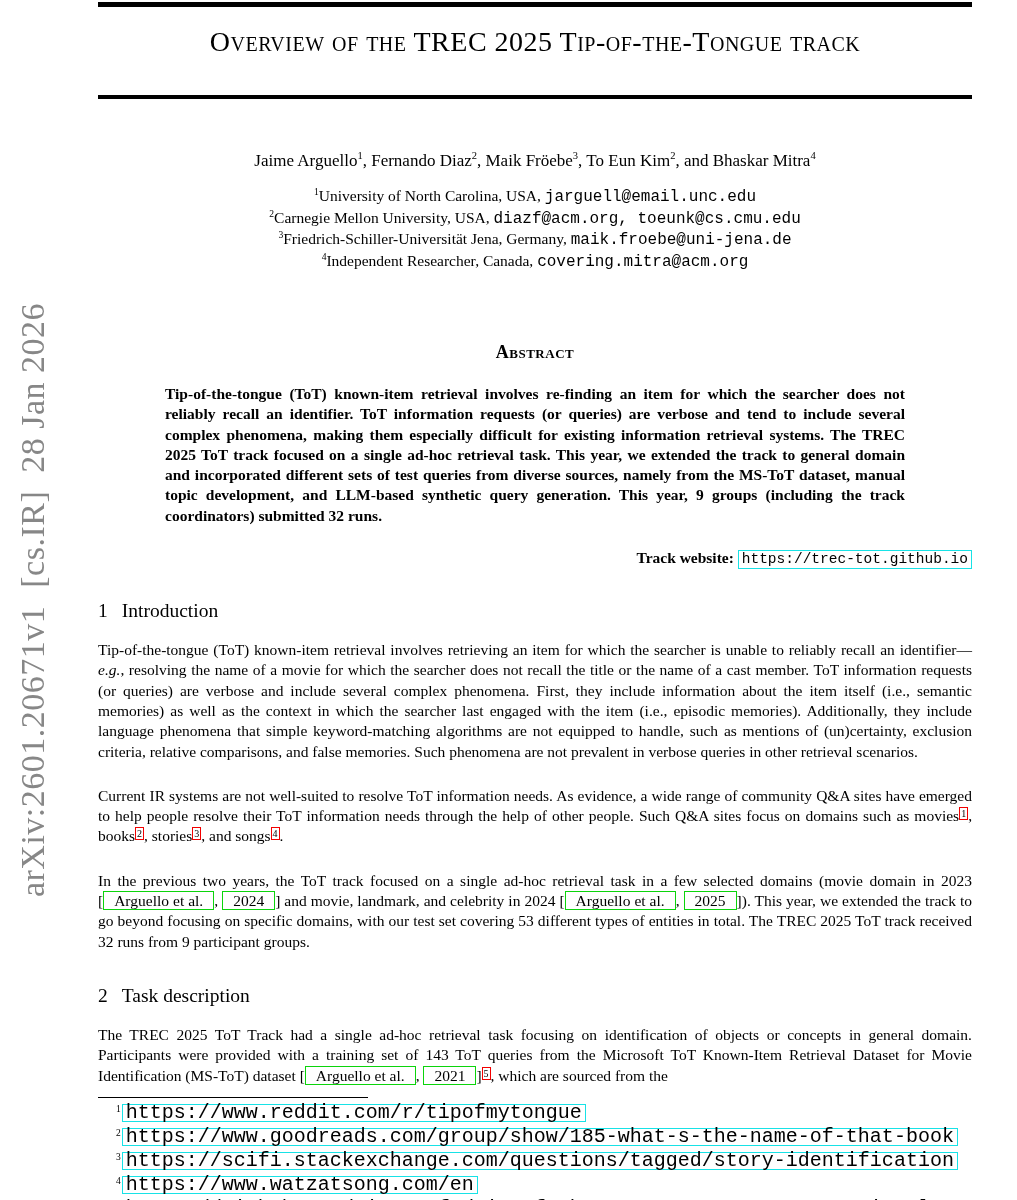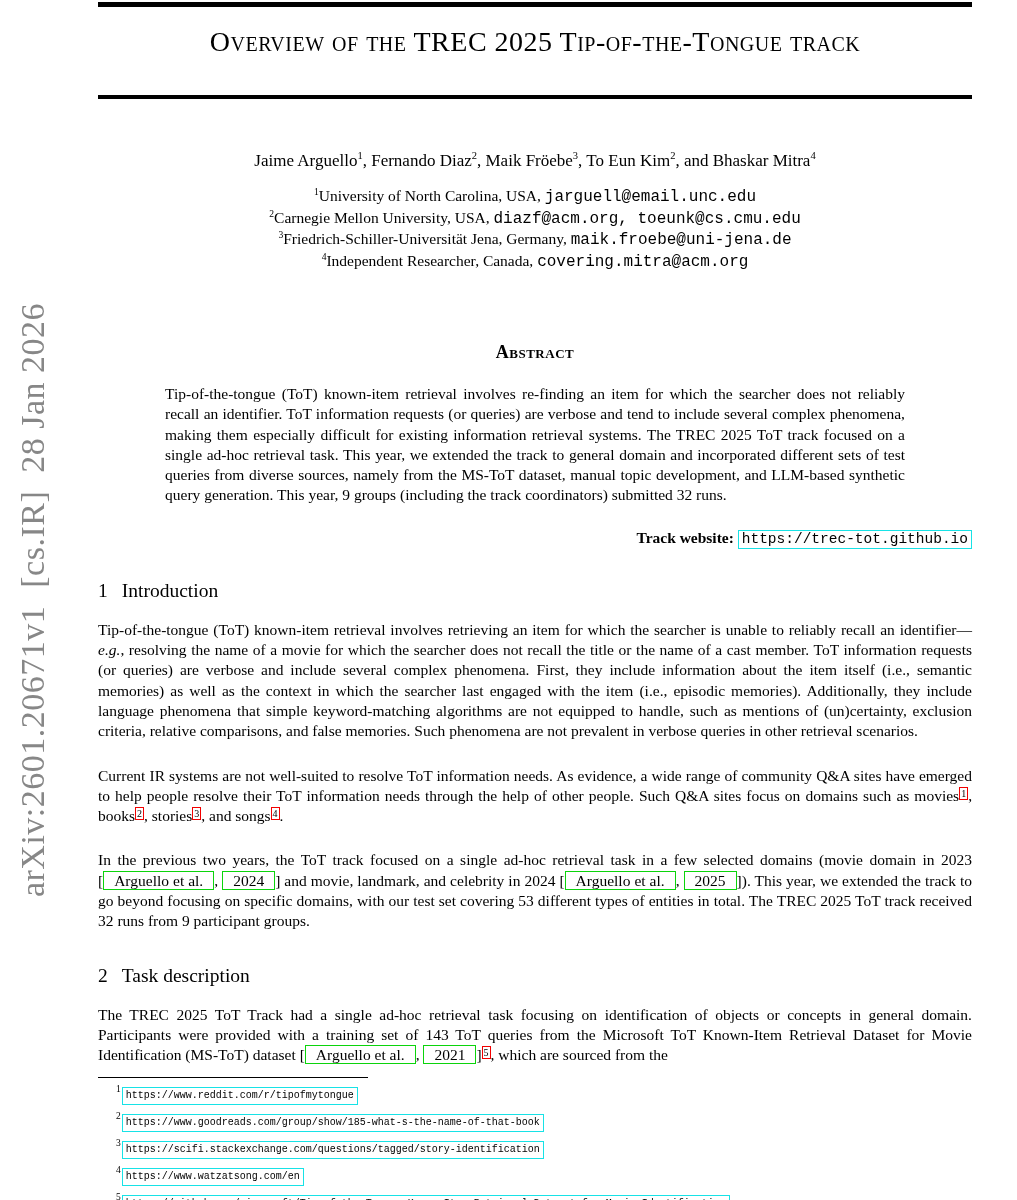--- a/index.html
+++ b/index.html
@@ -65,20 +65,21 @@
     font-variant:small-caps;
     font-size:18px;
     letter-spacing:0.5px;
     margin-top:70px;
   }
   .abstract-body{
     margin:21px 67px 0 67px;
     font-size:15.5px;
     line-height:20.3px;
     text-align:justify;
+    font-weight:bold;
   }
   .track-line{
     text-align:right;
     margin-top:23px;
     font-size:15.5px;
   }
   .track-label{font-weight:bold;}
   .urlbox{
     font-family:"Liberation Mono","DejaVu Sans Mono",monospace;
     font-size:14.5px;
@@ -124,21 +125,21 @@
     white-space:nowrap;
   }
   .fn-sup{
     font-family:"Liberation Serif", serif;
     font-size:9.5px;
     vertical-align:6px;
     margin-right:1px;
   }
   .fn-url{
     font-family:"Liberation Mono","DejaVu Sans Mono",monospace;
-    font-size:10px;
+    font-size:20px;
     border:1.5px solid var(--url-border);
     padding:0 3px 1px 3px;
     display:inline-block;
   }
 </style>
 </head>
 <body>
 
 <div class="page">
 

